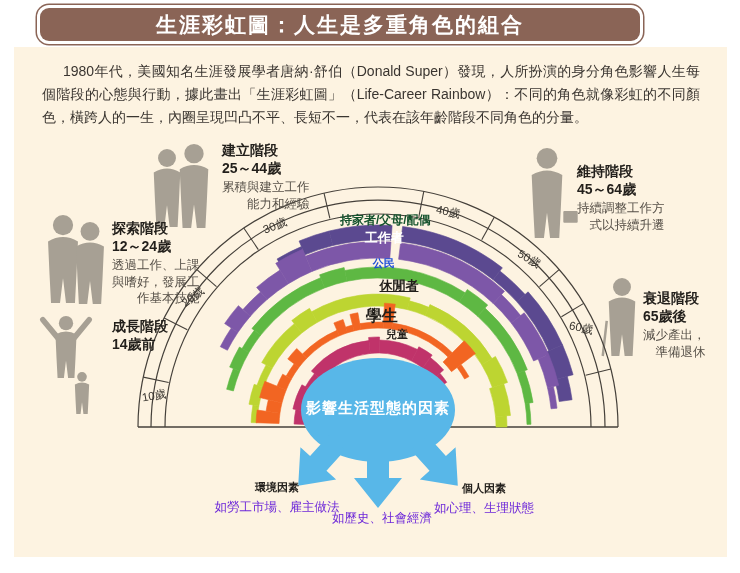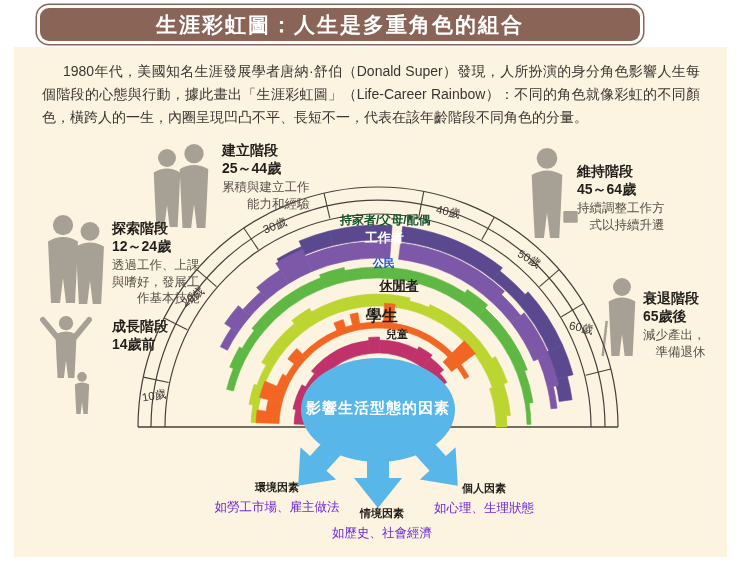--- a/index.html
+++ b/index.html
@@ -211,21 +211,20 @@
     <div class="a">65歲後</div>
     <div class="d">減少產出，
 準備退休</div>
   </div>
 
   <div class="factor" style="left:277px;top:480px;">
     <div class="t">環境因素</div>
     <div class="d">如勞工市場、雇主做法</div>
   </div>
   <div class="factor" style="left:382px;top:506px;">
-    <div class="t">情境因素</div>
     <div class="d">如歷史、社會經濟</div>
   </div>
   <div class="factor" style="left:484px;top:481px;">
     <div class="t">個人因素</div>
     <div class="d">如心理、生理狀態</div>
   </div>
 <div class="role-label" style="left: 385.224px; top: 220.126px; color: #14532d; font-size: 12px;">持家者/父母/配偶</div>
     <div class="role-label" style="left: 384.177px; top: 238px; color: rgb(255, 255, 255); font-size: 13px;">工作者</div>
     <div class="role-label" style="left: 383.724px; top: 263.1px; color: #1d4ed8; font-size: 11px;">公民</div>
     <div class="role-label" style="left: 399px; top: 286.086px; color: rgb(34, 31, 27); font-size: 13px; text-decoration: underline;">休閒者</div>

